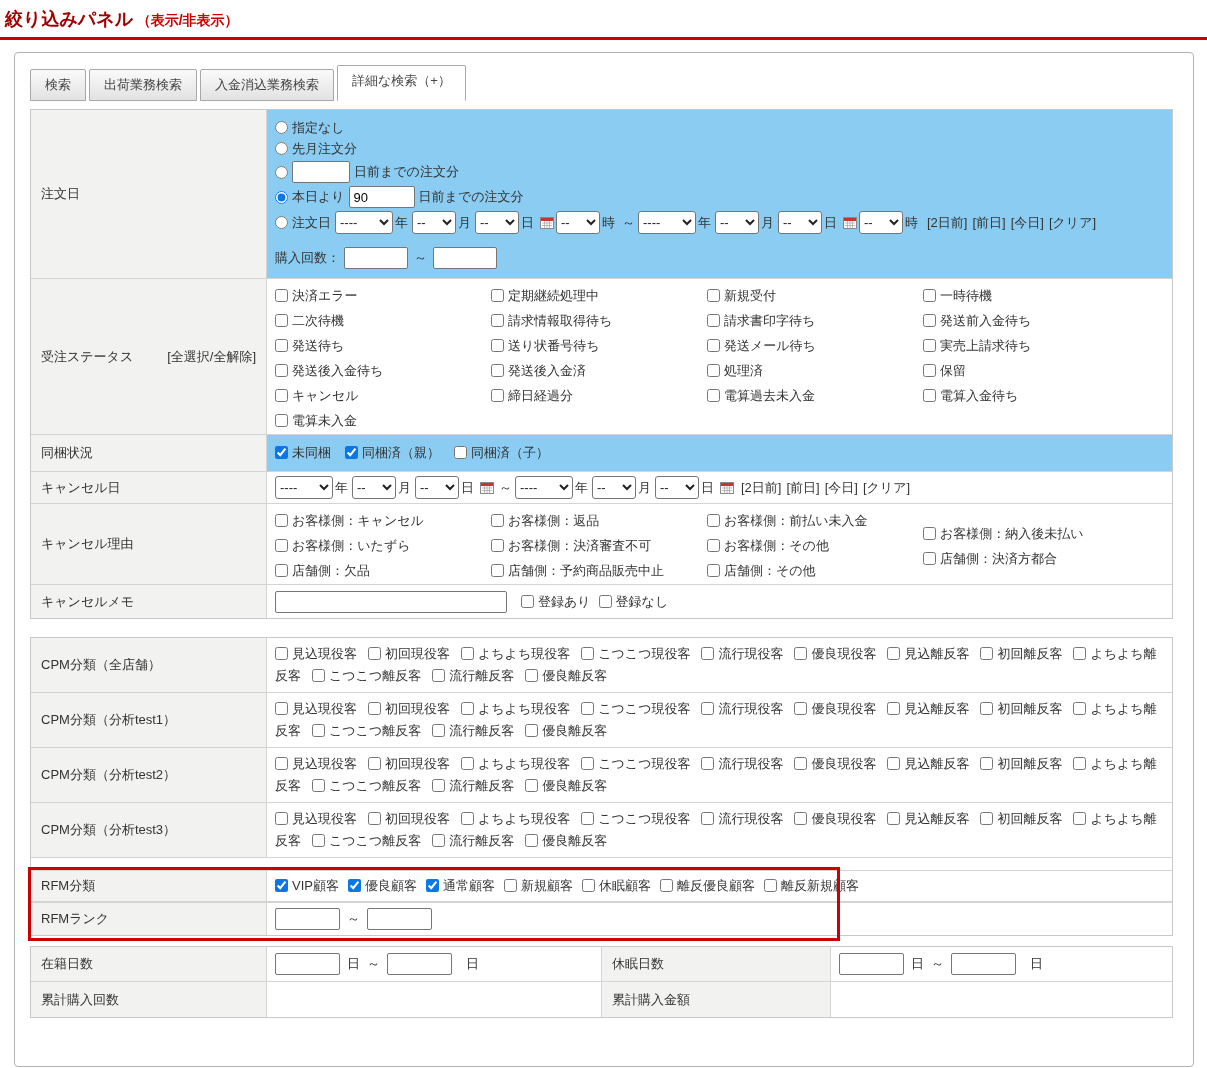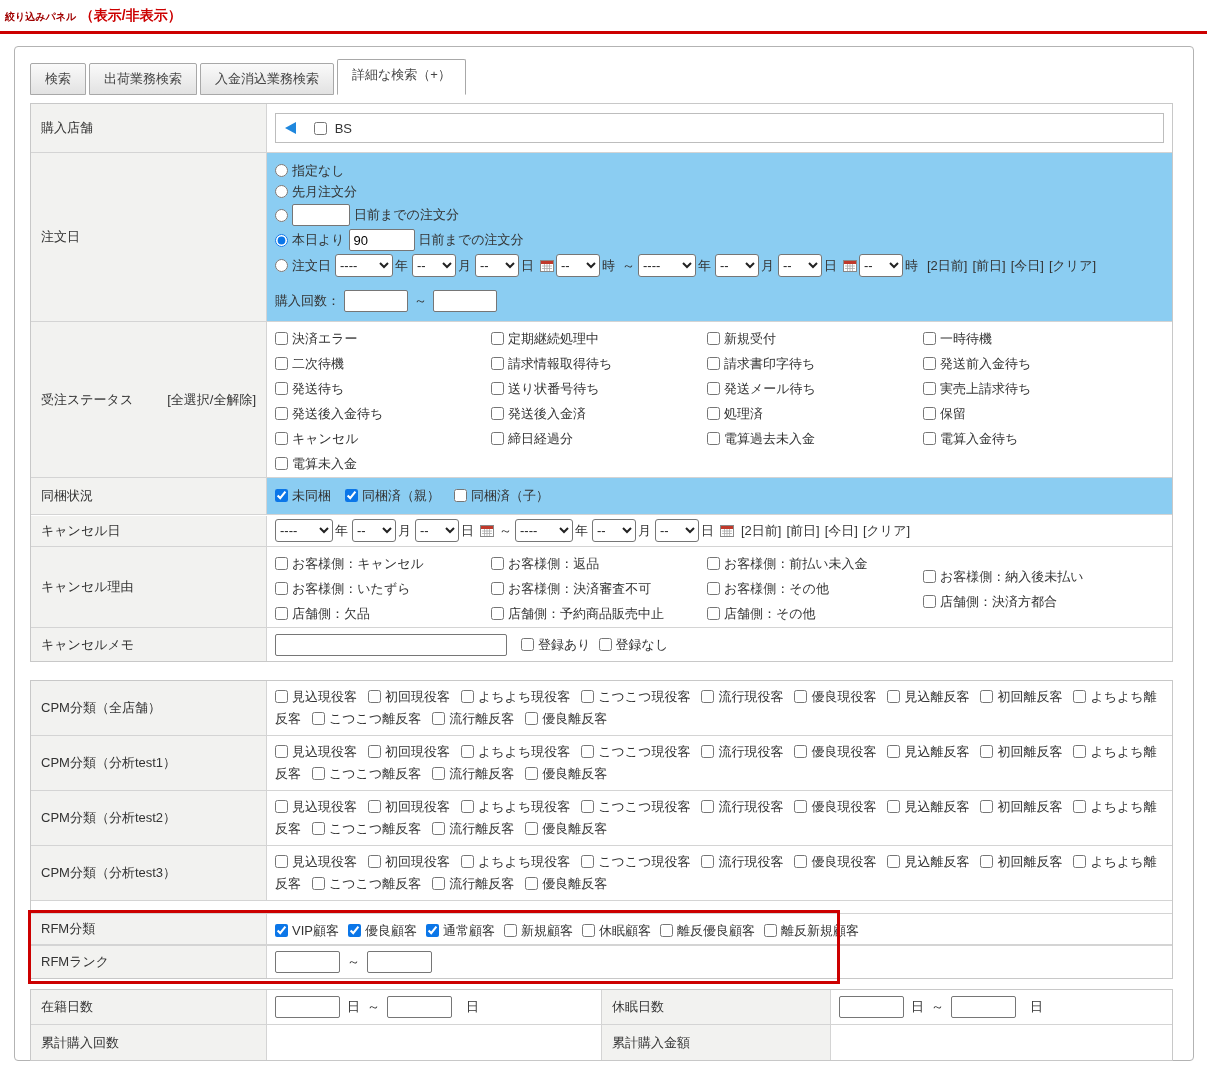--- a/index.html
+++ b/index.html
@@ -13,21 +13,21 @@
   *{box-sizing:border-box;}
   html,body{margin:0;padding:0;}
   body{
     width:1207px;height:1068px;overflow:hidden;background:#fff;
     font-family:"Liberation Sans","DejaVu Sans",sans-serif;
     font-size:13px;color:#333;position:relative;
   }
   
   .top-bar{display:flex;justify-content:space-between;align-items:flex-end;
     padding:7px 8px 6px 5px;border-bottom:3px solid var(--header-red);}
-  .tb-title{font-size:10px;font-weight:bold;color:var(--title-red);}
+  .tb-title{font-size:18px;font-weight:bold;color:var(--title-red);}
   .tb-toggle{font-size:14px;font-weight:bold;color:var(--header-red);cursor:pointer;}
   .tb-links{display:flex;gap:15px;}
   .tb-links span{color:var(--link-blue);cursor:pointer;font-size:13px;}
   
   .panel{margin:12px 13px 0 14px;border:1px solid #b3b3b3;border-radius:4px;
     padding:12px 20px 0 15px;height:1015px;background:#fff;}
   
   .tabs{display:flex;gap:3px;align-items:flex-end;margin-bottom:8px;}
   .tab{padding:6px 14px;border:1px solid #a8a8a8;border-radius:2px 2px 0 0;
     background:linear-gradient(#fafafa,#e2e2e2);color:#444;cursor:pointer;white-space:nowrap;}
@@ -71,21 +71,21 @@
   .odline{margin:3px 0;display:flex;align-items:center;flex-wrap:nowrap;}
   .odline.count{margin-top:13px;}
   .rfm-wrap{position:relative;margin-top:12px;}
   .red-box{position:absolute;left:-3px;top:-3px;bottom:-6px;width:812px;
     border:3px solid var(--annotation-red);pointer-events:none;z-index:5;}
   .memo-input{width:232px;margin-right:14px;}
   .rng{width:65px;}
   .rng-tilde{margin:0 7px;}
   .rng-unit{margin-left:7px;}
   .minh33{min-height:33px;}.minh49{min-height:49px;}.minh37{min-height:37px;}
-  .minh32{min-height:32px;align-items:flex-end;}.minh71{min-height:71px;}.minh125{min-height:125px;}
+  .minh32{min-height:32px;}.minh71{min-height:71px;}.minh125{min-height:125px;}
   .minh51{min-height:51px;}.minh35{min-height:35px;}.minh161{min-height:161px;}
 </style>
 </head>
 <body>
 
 <div class="top-bar">
   <div>
     <span class="tb-title">絞り込みパネル</span>
     <span class="tb-toggle">（表示/非表示）</span>
   </div>
@@ -96,32 +96,20 @@
   <div class="tabs">
     <div class="tab">検索</div>
     <div class="tab">出荷業務検索</div>
     <div class="tab">入金消込業務検索</div>
     <div class="tab active">詳細な検索（+）</div>
   </div>
 
 
   <div class="ftable">
 
-    <div class="frow minh49">
-      <div class="lcell">購入店舗</div>
-      <div class="vcell">
-        <div class="shopbox">
-          <span class="tri"></span>
-          <label class="inl">
-            <input type="checkbox" style="">
-            <span>BS</span>
-          </label>
-        </div>
-      </div>
-    </div>
 
     <div class="frow minh161">
       <div class="lcell">注文日</div>
       <div class="vcell blue block" style="padding:6px 8px;">
         <div class="odline">
           <label class="inl"><input type="radio" name="odate" style=""><span>指定なし</span></label>
         </div>
         <div class="odline">
           <label class="inl"><input type="radio" name="odate" style=""><span>先月注文分</span></label>
         </div>

